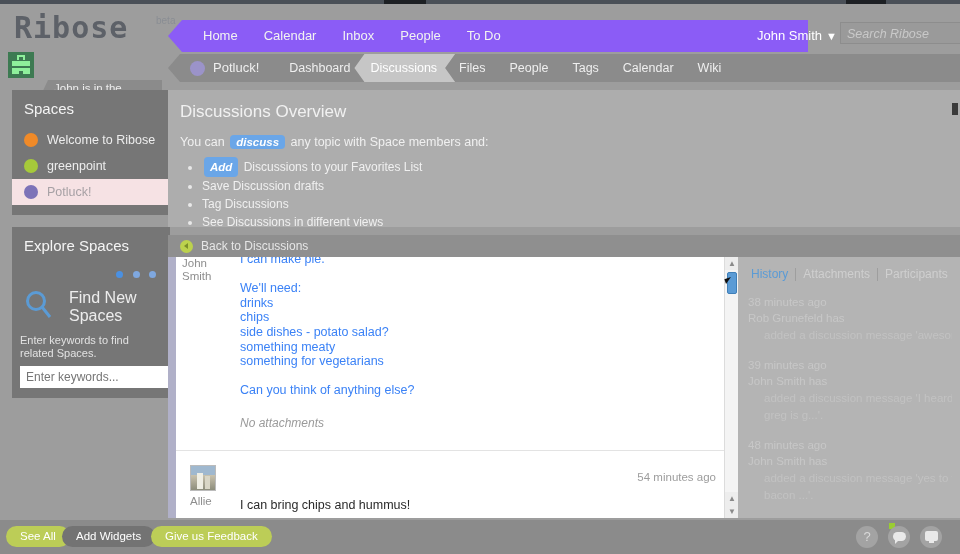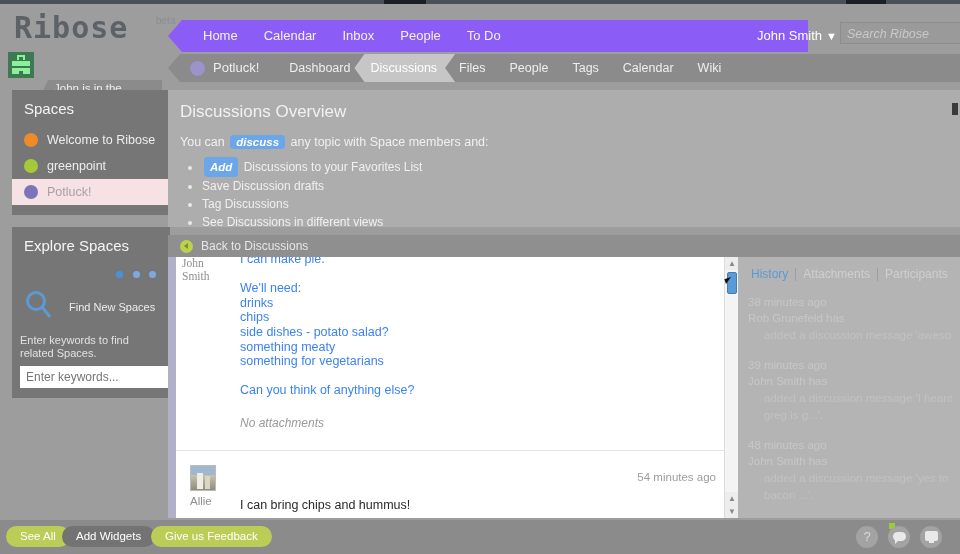--- a/index.html
+++ b/index.html
@@ -114,21 +114,21 @@
   }
   .space-item.selected { background: #f6e2e4; color: #a7a1a5; }
 
   .explore-dots { text-align: right; padding: 0 14px 4px 0; }
   .explore-dots i {
     display: inline-block; width: 7px; height: 7px; border-radius: 50%;
     background: #7fa8e0; margin-left: 5px;
   }
   .explore-dots i.on { background: #4a90e2; }
   .find-row { display: flex; align-items: center; padding: 2px 10px 8px 10px; }
-  .find-row .label { color: #ededed; font-size: 11px; margin-left: 13px; text-align: right; }
+  .find-row .label { color: #ededed; font-size: 16px; margin-left: 13px; }
   .explore-hint {
     color: #e2e2e2; font-size: 11px; line-height: 13px; padding: 0 8px 6px 8px;
   }
   .kw-wrap { display: flex; align-items: center; padding: 0 8px; }
   .kw-input {
     flex: 1; height: 22px; background: #ffffff; border: none;
     font-size: 12px; color: #a8a8a8; font-family: "Liberation Sans", sans-serif;
     padding: 0 6px;
   }
   .kw-go { color: #ffffff; font-size: 11px; padding-left: 7px; }
@@ -176,21 +176,21 @@
     position: absolute; left: 168px; top: 257px; width: 570px; height: 261px;
     background: #ffffff; overflow: hidden;
   }
   .thread-rail {
     position: absolute; left: 0; top: 0; width: 8px; height: 100%;
     background: #b0b0c8;
   }
   .msg { position: relative; }
   .msg-author {
     position: absolute; left: 14px; top: 0; width: 46px;
-    color: #8e8e8e; font-size: 11.5px; line-height: 13px; font-family: Liberation Serif, serif;
+    color: #8e8e8e; font-size: 11.5px; line-height: 13px;
   }
   .msg-body {
     margin-left: 72px; padding-right: 28px;
     color: #3b82f6; font-size: 12.5px; line-height: 14.6px;
   }
   .msg-body .blank { height: 14.6px; }
   .no-attach {
     margin-left: 72px; color: #9a9a9a; font-size: 12px; font-style: italic;
     padding-top: 18px;
   }

